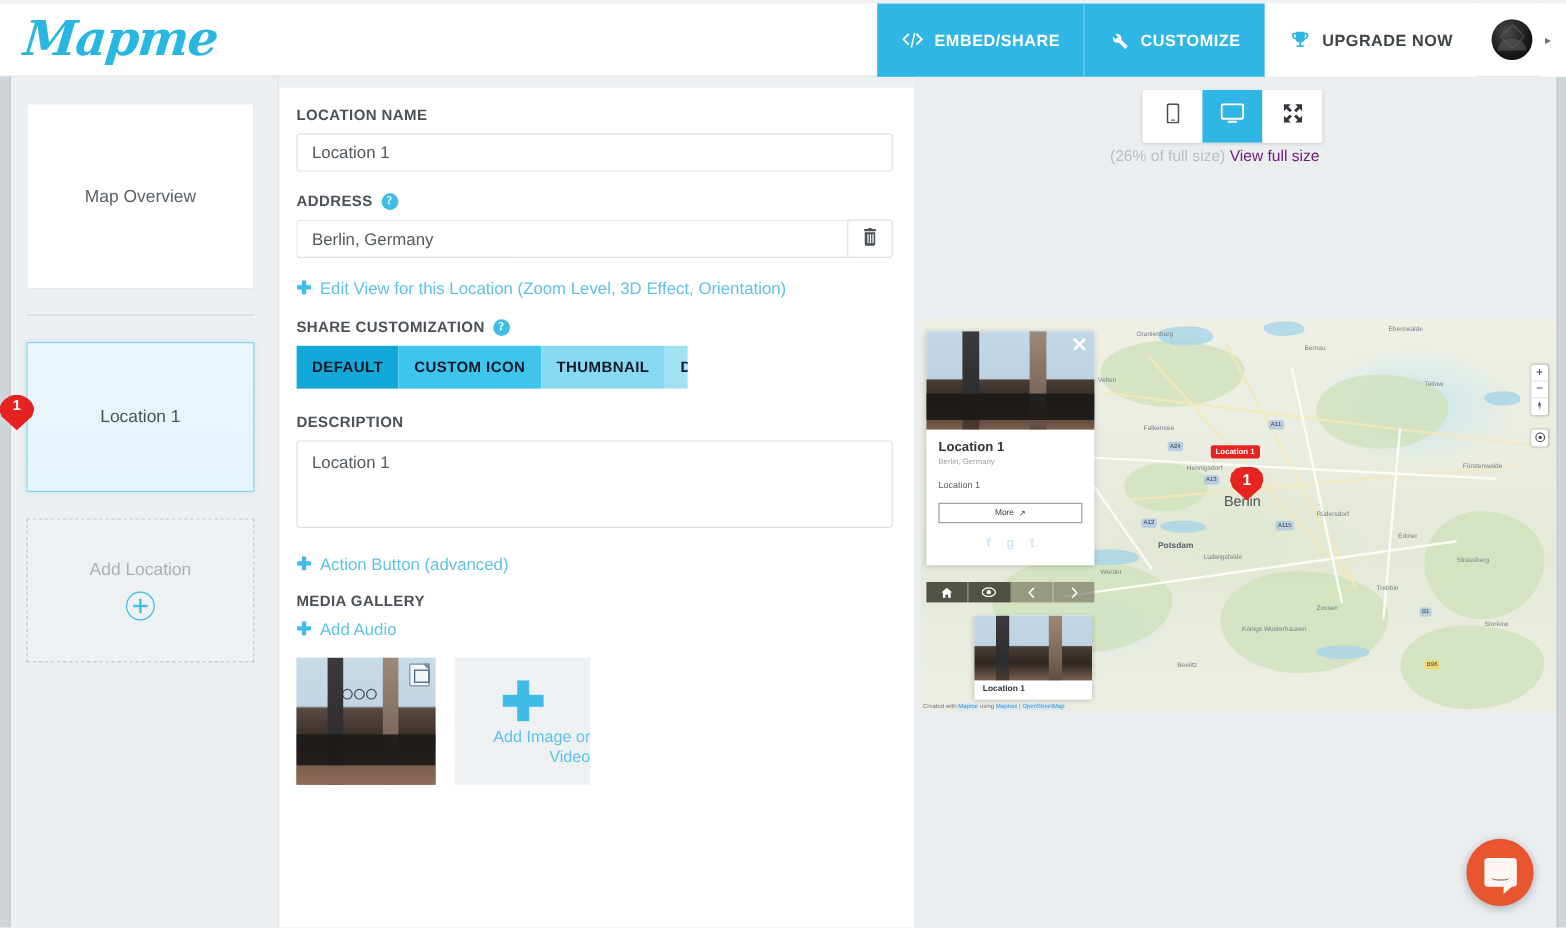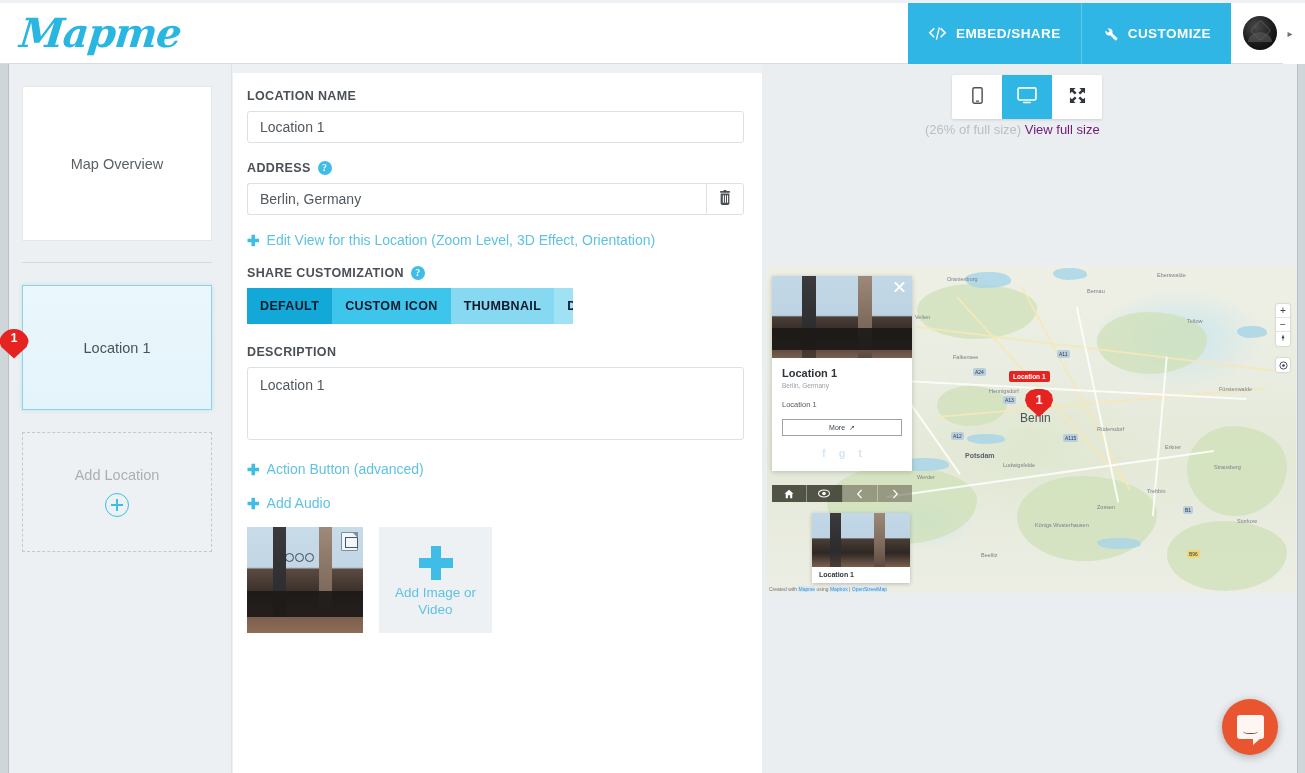--- a/index.html
+++ b/index.html
@@ -211,21 +211,21 @@
     display: flex; flex-direction: column; align-items: center; justify-content: center;
     cursor: pointer; padding-top: 4px;
   }
   .add-media .big-plus { position: relative; width: 34px; height: 34px; margin-bottom: 4px; }
   .add-media .big-plus::before, .add-media .big-plus::after {
     content: ""; position: absolute; background: #3fbde6;
   }
   .add-media .big-plus::before { left: 0; top: 12px; width: 34px; height: 10px; }
   .add-media .big-plus::after { left: 12px; top: 0; width: 10px; height: 34px; }
   .add-media-label {
-    color: #5fc2e3; font-size: 13.5px; text-align: center; line-height: 17px;
+    color: #5fc2e3; font-size: 13.5px; text-align: right; line-height: 17px;
   }
 
   
   .preview-area {
     position: absolute; left: 762px; top: 64px; width: 535px; height: 709px;
     background: #eaeef0;
   }
   .preview-title {
     position: absolute; left: 4px; top: 32px;
     font-size: 40px; color: #c8d0d5; font-weight: 400; letter-spacing: -.5px;
@@ -425,20 +425,28 @@
 
     <div class="hdr-btn blue">
       <span class="hdr-ico">
         <svg width="17" height="17" viewBox="0 0 24 24">
             <path fill="#ffffff" d="M21.7 18.6l-7.1-7.1c.7-1.8.3-3.9-1.1-5.3-1.5-1.5-3.7-1.8-5.6-1L11 8.3l-2.7 2.7L5.2 7.9c-.8 1.9-.4 4.1 1 5.6 1.4 1.4 3.5 1.8 5.3 1.1l7.1 7.1c.4.4 1 .4 1.4 0l1.7-1.7c.4-.4.4-1 0-1.4z"></path>
           </svg>
       </span>
       <span>CUSTOMIZE</span>
     </div>
 
+    <div class="hdr-btn plain">
+      <span class="hdr-ico">
+        <svg width="19" height="18" viewBox="0 0 24 24">
+            <path fill="#2fb6e4" d="M19 3h-2V2H7v1H5C3.9 3 3 3.9 3 5v1c0 2.2 1.6 4 3.7 4.4.6 1.9 2.2 3.3 4.3 3.5V17H8v2h8v-2h-3v-3.1c2.1-.2 3.7-1.6 4.3-3.5C19.4 10 21 8.2 21 6V5c0-1.1-.9-2-2-2zM5 6V5h2v3.8C5.8 8.4 5 7.3 5 6zm14 0c0 1.3-.8 2.4-2 2.8V5h2v1z"></path>
+          </svg>
+      </span>
+      <span>UPGRADE NOW</span>
+    </div>
 
     <div class="avatar-box">
       <div class="avatar"></div>
     </div>
     <div class="hdr-caret">▸</div>
   </div>
 
   <div class="left-rail"></div>
   <div class="right-rail"></div>
 
@@ -515,20 +523,23 @@
     </div>
     <textarea class="txt-area" style="">Location 1</textarea>
 
     <div class="link-row">
       <span class="lnk-plus">✚</span>
       <span class="lnk-txt">Action Button (advanced)</span>
     </div>
 
     <div style="height:16px"></div>
 
+    <div class="field-label">
+      <span>MEDIA GALLERY</span>
+    </div>
 
     <div class="link-row" style="margin-top:2px">
       <span class="lnk-plus">✚</span>
       <span class="lnk-txt">Add Audio</span>
     </div>
 
     <div class="media-row">
       <div class="thumb">
         <div class="col-a"></div>
         <div class="col-b"></div>

